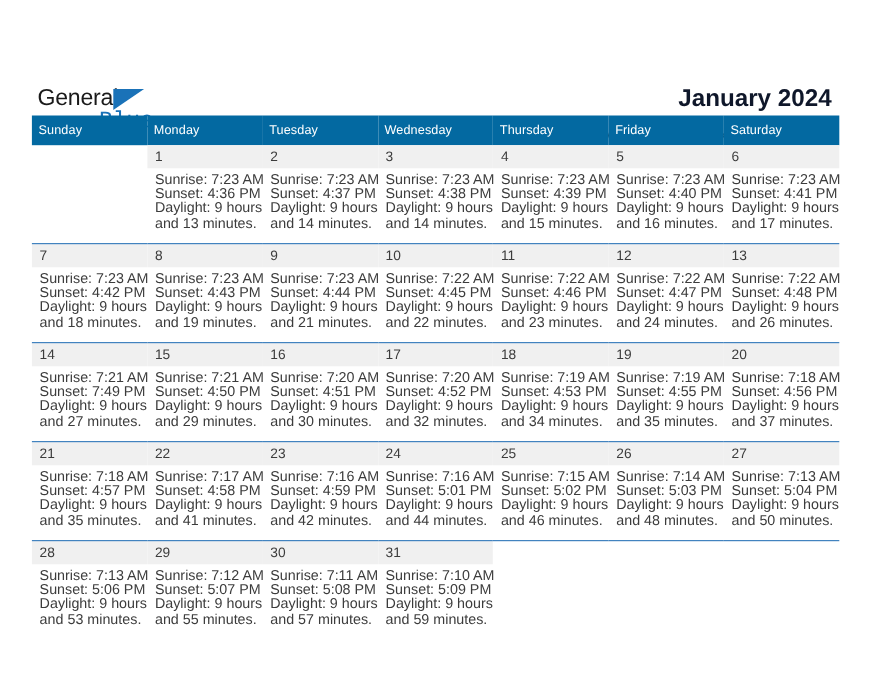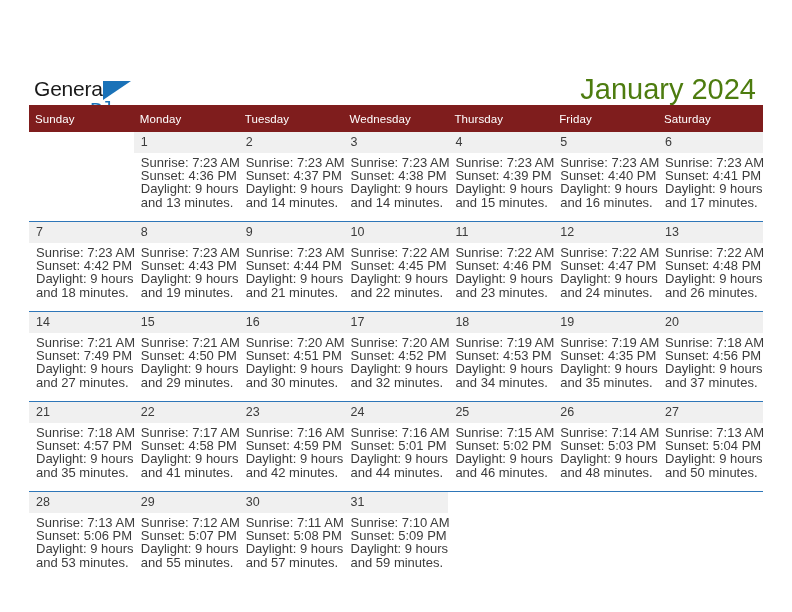--- a/index.html
+++ b/index.html
@@ -66,23 +66,23 @@
     font-family: Liberation Mono, monospace;
   }
 
   .title-block {
     position: absolute;
     right: 36px;
     top: 28px;
     text-align: right;
   }
   .month-title {
-    font-size: 29px;
-    color: #4d7c0f;
-    font-weight: normal;
+    font-size: 22px;
+    color: #0f172a;
+    font-weight: bold;
     line-height: 34px;
     white-space: nowrap;
   }
   .location {
     margin-top: 8px;
     font-size: 14.5px;
     color: #3c3c3c;
     line-height: 18px;
     white-space: nowrap;
   }
@@ -95,21 +95,21 @@
     width: 734px;
   }
   table.cal {
     border-collapse: collapse;
     table-layout: fixed;
     width: 734px;
   }
   table.cal col { width: 104.857px; }
 
   thead th {
-    background: #7f1d1d;
+    background: #0369a1;
     color: #ffffff;
     font-size: 11.5px;
     font-weight: normal;
     text-align: left;
     padding: 5px 0 5px 6px;
     height: 17px;
     vertical-align: middle;
     letter-spacing: 0.1px;
   }
 
@@ -348,21 +348,21 @@
                 <div>Sunrise: 7:19 AM</div>
                 <div>Sunset: 4:53 PM</div>
                 <div>Daylight: 9 hours</div>
                 <div>and 34 minutes.</div>
               </div>
             </td>
             <td>
               <div class="daynum">19</div>
               <div class="details">
                 <div>Sunrise: 7:19 AM</div>
-                <div>Sunset: 4:35 PM</div>
+                <div>Sunset: 4:55 PM</div>
                 <div>Daylight: 9 hours</div>
                 <div>and 35 minutes.</div>
               </div>
             </td>
             <td>
               <div class="daynum">20</div>
               <div class="details">
                 <div>Sunrise: 7:18 AM</div>
                 <div>Sunset: 4:56 PM</div>
                 <div>Daylight: 9 hours</div>

